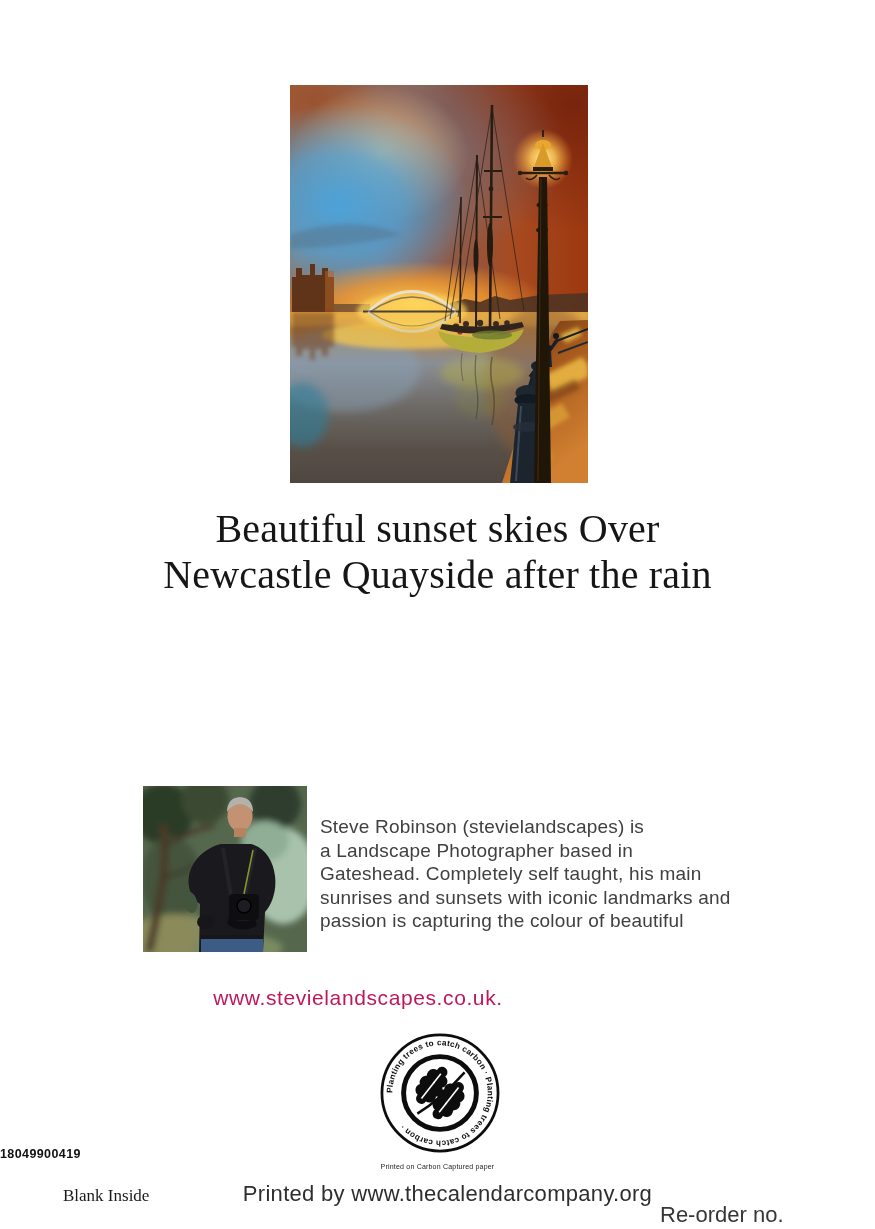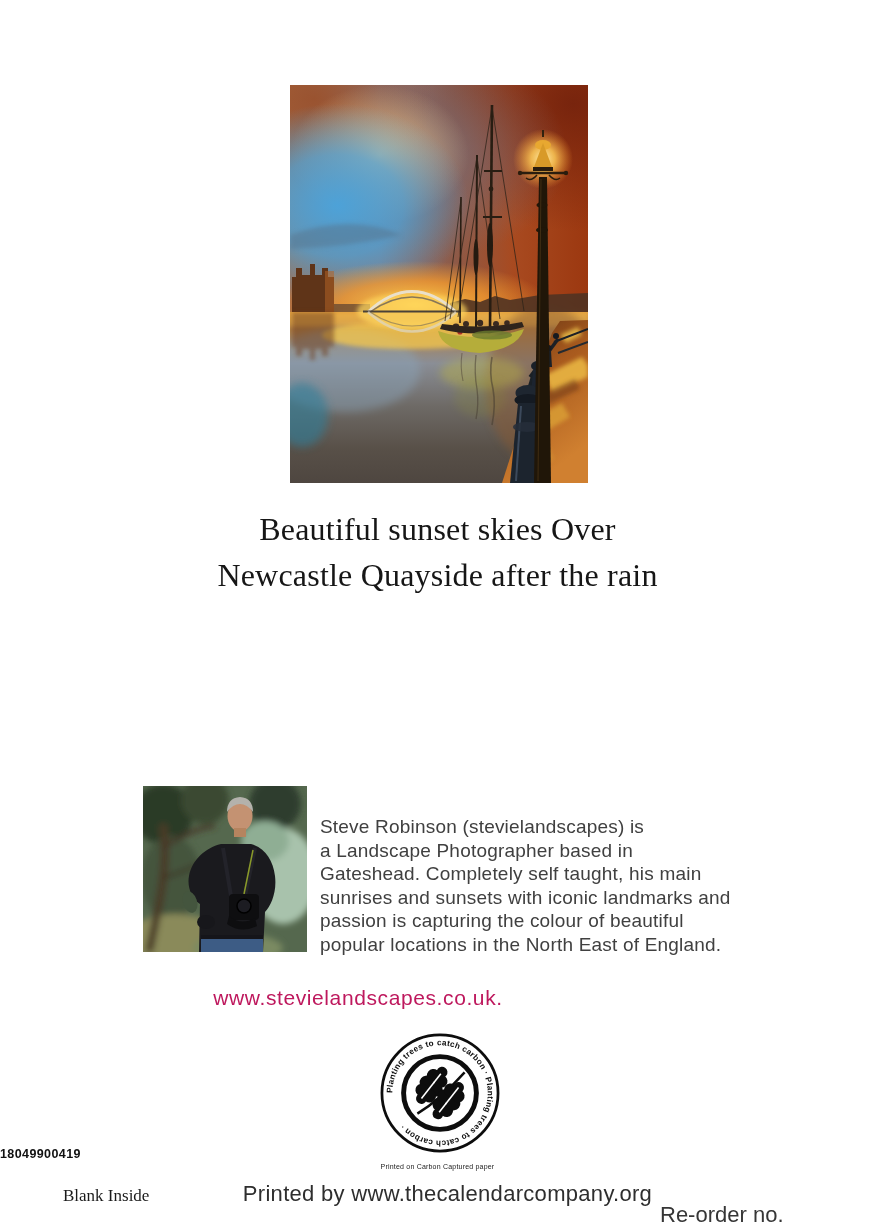--- a/index.html
+++ b/index.html
@@ -6,21 +6,21 @@
   .page{
     position:relative;width:875px;height:1229px;background:#ffffff;
     font-family:"Liberation Sans",sans-serif;overflow:hidden;
     border-right:1px solid #ececec;
   }
   .abs{position:absolute;}
   .main-photo{left:290px;top:85px;width:298px;height:398px;}
   .main-photo svg{display:block;}
   .title{
     left:0;top:506px;width:875px;text-align:center;
-    font-family:"Liberation Serif",serif;font-size:32px;line-height:46px;
+    font-family:"Liberation Serif",serif;font-size:40px;line-height:46px;
     color:#161616;letter-spacing:.2px;
   }
   .profile-photo{left:143px;top:786px;width:164px;height:166px;}
   .bio{
     left:320px;top:799px;width:440px;
     font-size:19px;line-height:23.6px;color:#404040;letter-spacing:.2px;margin-top:16px;
   }
   .website{
     left:0;top:986px;width:716px;text-align:center;
     font-size:21px;color:#be185d;letter-spacing:.6px;
@@ -279,21 +279,20 @@
       </g>
     </svg>
   </div>
 
   <div class="abs bio">
     <div>Steve Robinson (stevielandscapes) is</div>
     <div>a Landscape Photographer based in</div>
     <div>Gateshead. Completely self taught, his main</div>
     <div>sunrises and sunsets with iconic landmarks and</div>
     <div>passion is capturing the colour of beautiful</div>
-    <div>popular locations in the North East of England.</div>
   </div>
 
   <div class="abs website">www.stevielandscapes.co.uk.</div>
 
   <div class="abs carbon-logo">
     <svg viewBox="0 0 126 126" width="124" height="124">
       <defs>
         <path id="ringPath" d="M14.5,63 A48.5,48.5 0 1,1 14.5,63.01"></path>
         <g id="oakLeaf">
           <circle cx="0" cy="-18" r="5.5" fill="#0d0d0d"></circle>

